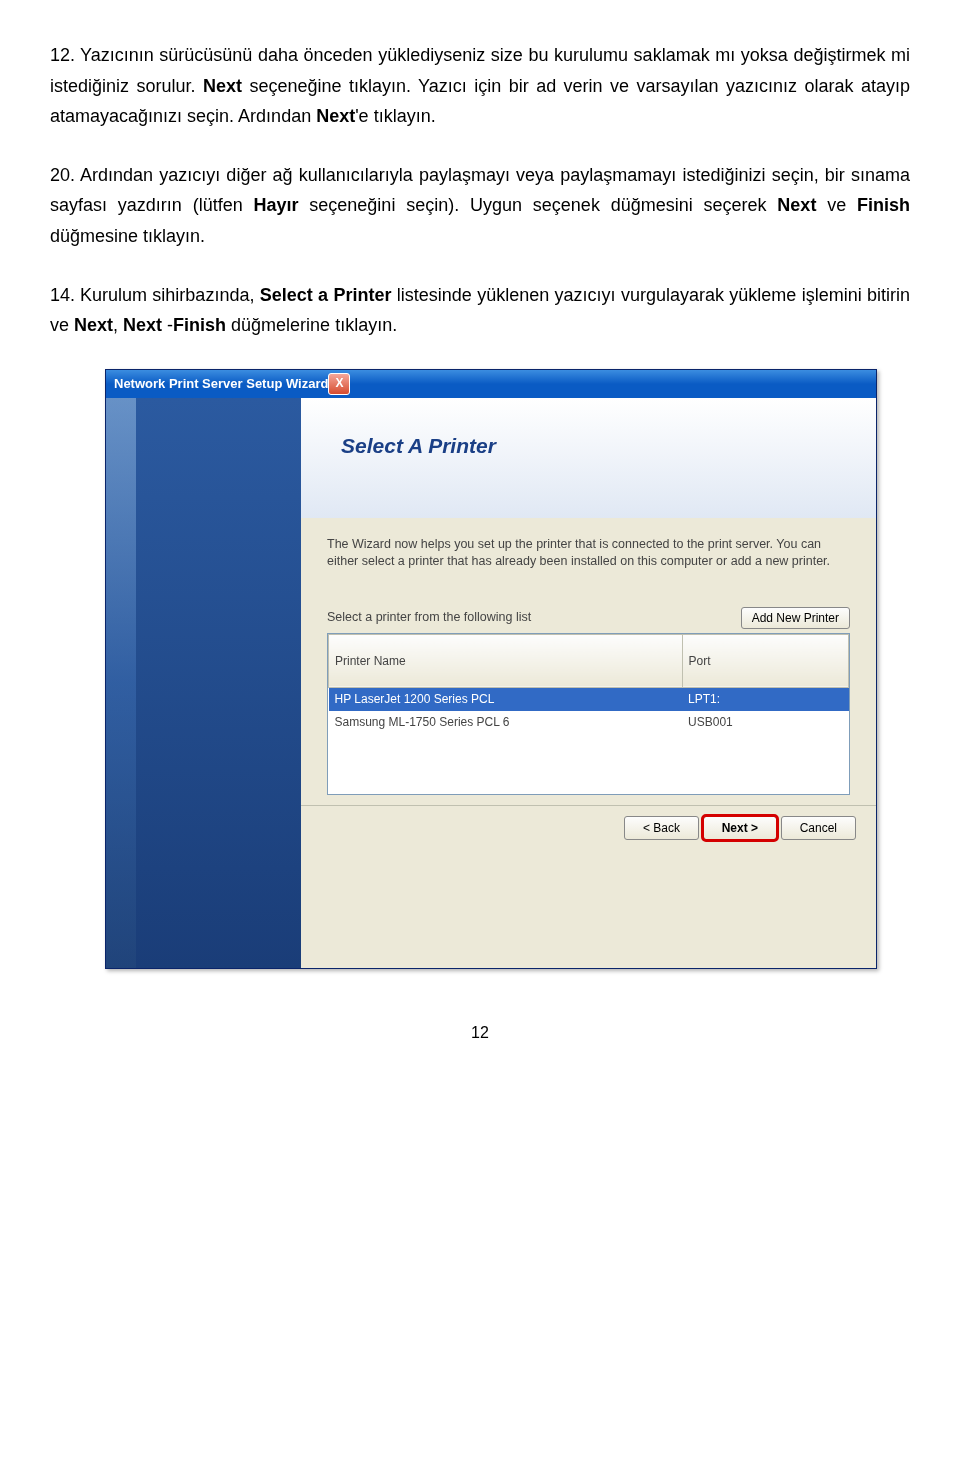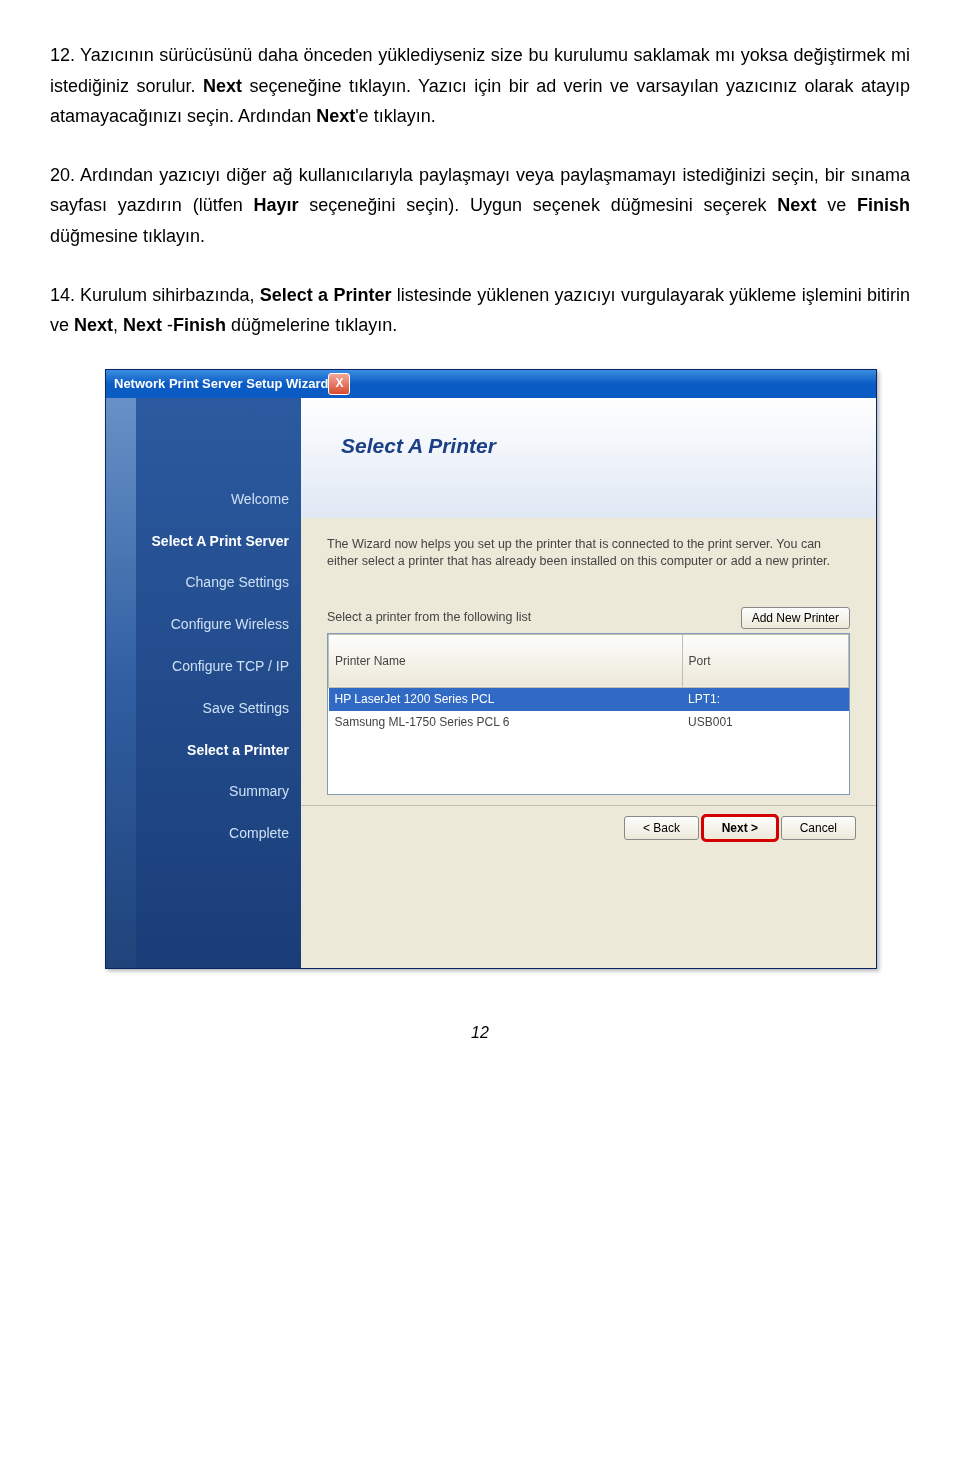--- a/index.html
+++ b/index.html
@@ -172,21 +172,20 @@
   }
   .btn.highlighted {
     outline: 3px solid #d40000;
     outline-offset: -1px;
     font-weight: bold;
   }
   .page-num {
     text-align: center;
     margin-top: 50px;
     font-size: 16px;
-    font-style: italic;
   }
 </style>
 </head>
 <body>
 
 <div class="para">
   <span class="num">12.</span><span>Yazıcının sürücüsünü daha önceden yüklediyseniz size bu kurulumu saklamak mı yoksa değiştirmek mi istediğiniz sorulur. </span><span class="bold">Next</span><span> seçeneğine tıklayın. Yazıcı için bir ad verin ve varsayılan yazıcınız olarak atayıp atamayacağınızı seçin. Ardından </span><span class="bold">Next</span><span>'e tıklayın.</span>
 </div>
 
 <div class="para">
@@ -200,31 +199,20 @@
 <div class="wizard">
   <div class="titlebar">
     <span>Network Print Server Setup Wizard</span>
     <div class="closebtn">
       <span>X</span>
     </div>
   </div>
   <div class="wizard-body">
     <div class="sidebar">
       <div class="sidebar-strip"></div>
-      <div class="sidebar-items">
-        <div class="sidebar-item">Welcome</div>
-        <div class="sidebar-item active">Select A Print Server</div>
-        <div class="sidebar-item">Change Settings</div>
-        <div class="sidebar-item">Configure Wireless</div>
-        <div class="sidebar-item">Configure TCP / IP</div>
-        <div class="sidebar-item">Save Settings</div>
-        <div class="sidebar-item active">Select a Printer</div>
-        <div class="sidebar-item">Summary</div>
-        <div class="sidebar-item">Complete</div>
-      </div>
     </div>
     <div class="main">
       <div class="main-header">
         <h2>Select A Printer</h2>
       </div>
       <div class="main-content">
         <div class="desc">The Wizard now helps you set up the printer that is connected to the print server. You can either select a printer that has already been installed on this computer or add a new printer.</div>
         <div class="listline">
           <span>Select a printer from the following list</span>
           <button class="btn">Add New Printer</button>

